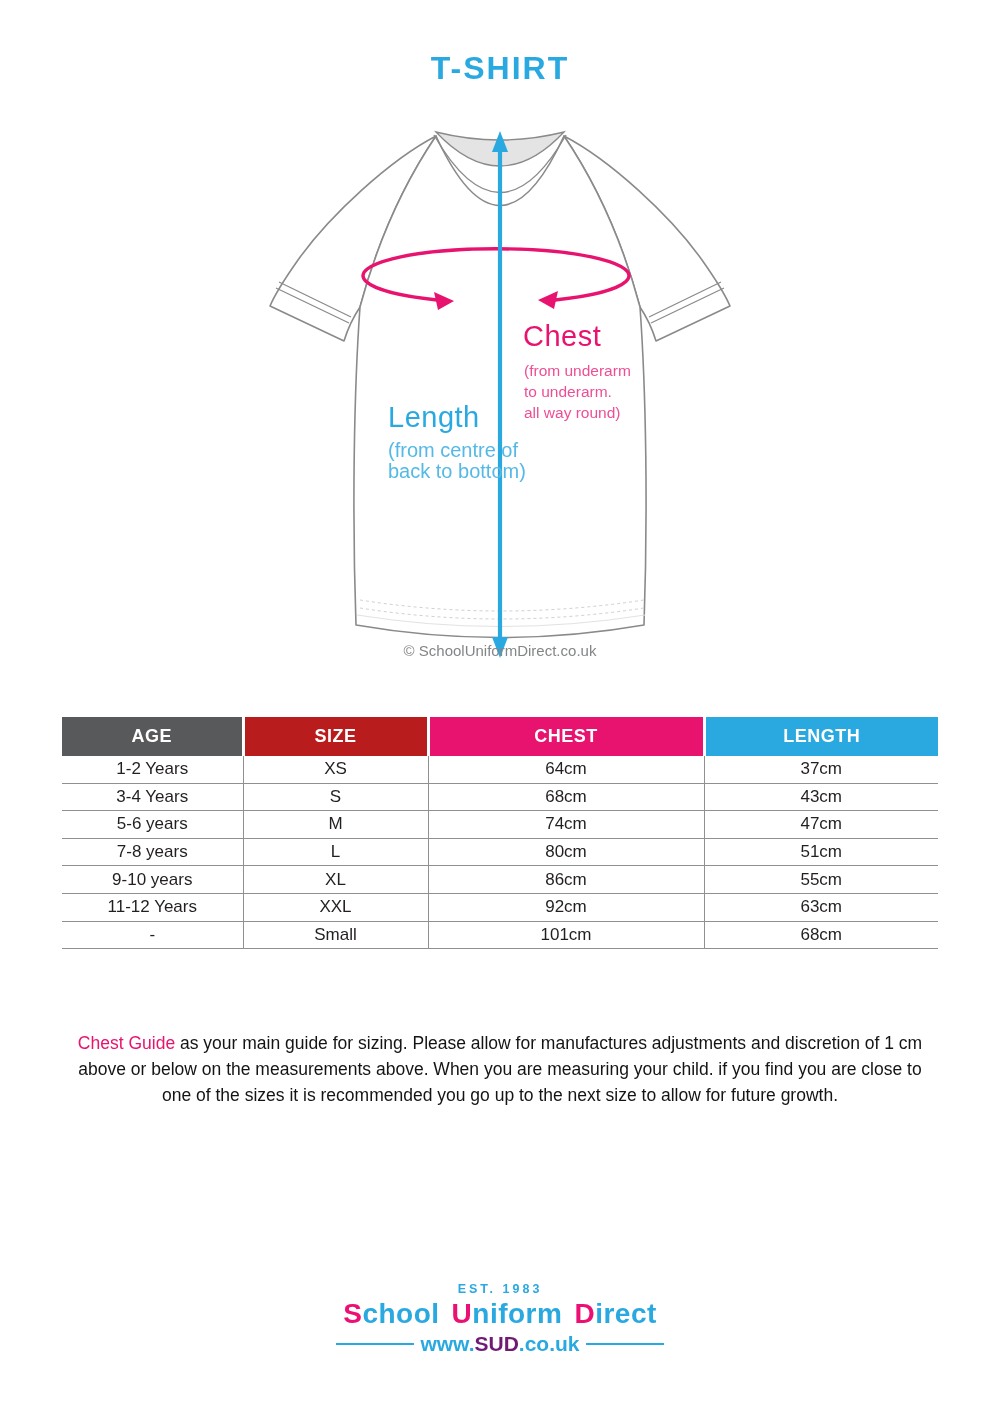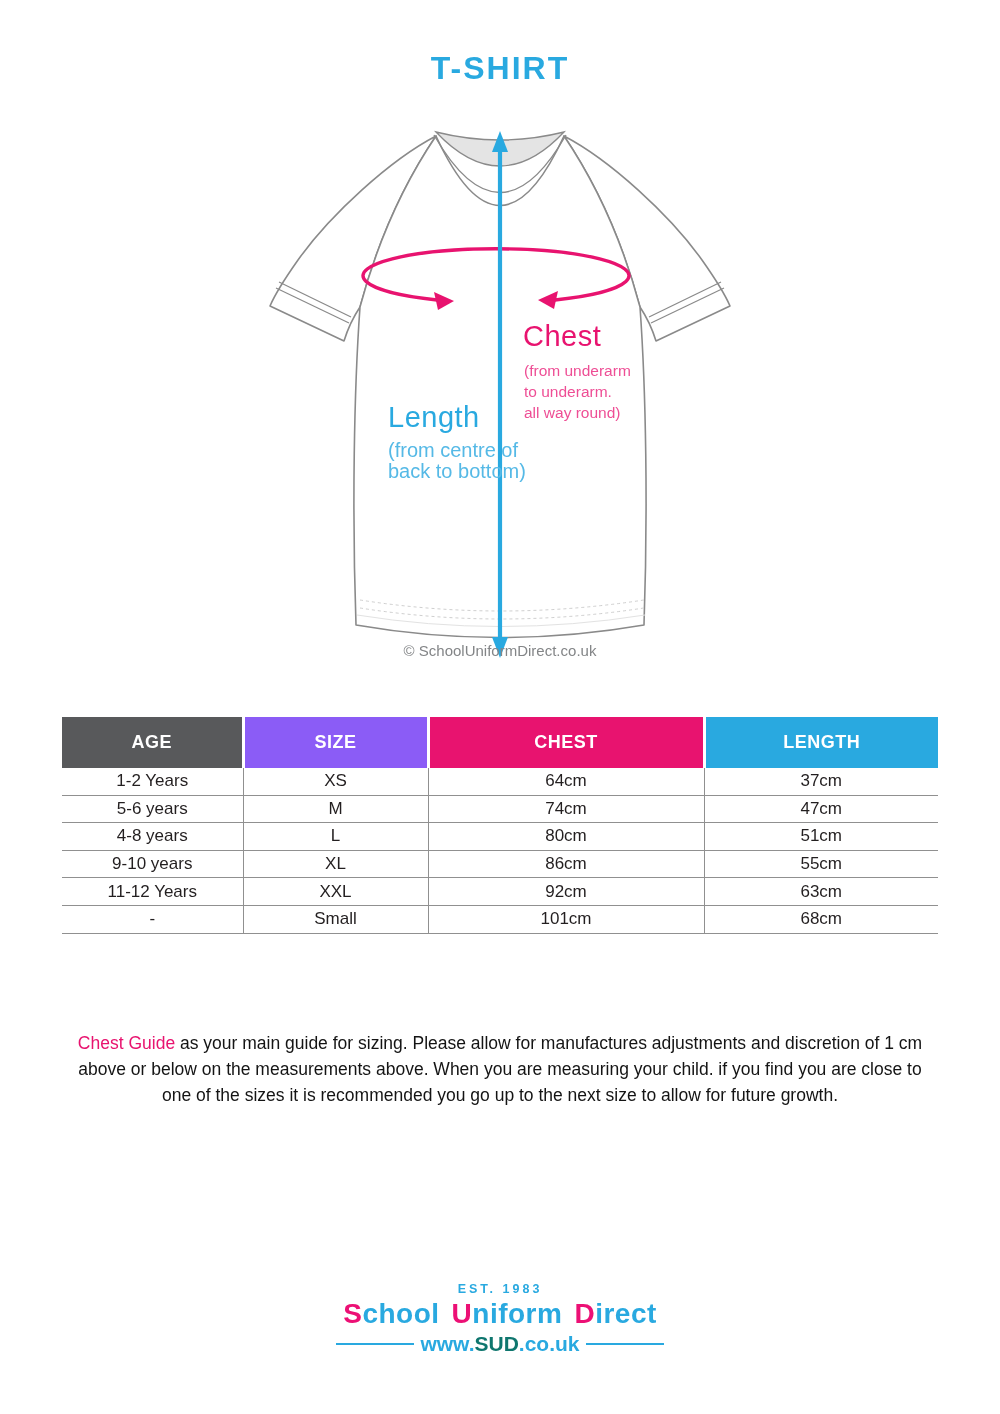--- a/index.html
+++ b/index.html
@@ -32,21 +32,21 @@
   }
   .copyright {
     position:absolute; left:0; top:532px; width:100%;
     text-align:center; color:#838587; font-size:15px;
   }
   .size-table {
     position:absolute; left:62px; top:717px; width:876px;
     border-collapse:collapse; table-layout:fixed;
   }
   .size-table th {
-    height:51px; color:#ffffff; font-size:18px; font-weight:bold;
+    height:39px; color:#ffffff; font-size:18px; font-weight:bold;
     letter-spacing:.5px; text-align:center; padding:0;
     border-right:3px solid #ffffff;
   }
   .size-table th:last-child { border-right:none; }
   .size-table td {
     height:26.6px; text-align:center; font-size:17px; color:#231F20; padding:0;
     border-bottom:1px solid #909090; border-right:1px solid #909090;
   }
   .size-table td:last-child { border-right:none; }
   .note {
@@ -62,21 +62,21 @@
   .brand { font-size:28px; font-weight:bold; letter-spacing:.5px; margin-top:2px; }
   .brand .b { color:#29A9E0; }
   .brand .p { color:#EC1075; }
   .brand .sp { display:inline-block; width:12px; }
   .urlrow {
     margin-top:2px; display:flex; align-items:center; justify-content:center; gap:6px;
   }
   .urlrow .dash { width:78px; height:2.5px; background:#29A9E0; }
   .urlrow .url { font-size:21px; font-weight:bold; }
   .url .b { color:#29A9E0; }
-  .url .p { color:#0f766e; }
+  .url .p { color:#701a75; }
 </style>
 </head>
 <body>
 
 <div class="page">
 
   <div class="title">T-SHIRT</div>
 
   <div class="figure">
     <svg width="520" height="560" viewBox="0 0 520 560">
@@ -121,40 +121,46 @@
   <table class="size-table">
     <colgroup>
       <col style="width:181px">
         <col style="width:185px">
         <col style="width:276px">
         <col style="width:234px">
     </colgroup>
     <thead>
       <tr>
         <th style="background: rgb(88, 89, 91);">AGE</th>
-        <th style="background: #8b5cf6; margin-left: 23px;">SIZE</th>
+        <th style="background: #b91c1c; margin-left: 23px;">SIZE</th>
         <th style="background: rgb(232, 19, 111);">CHEST</th>
         <th style="background: rgb(41, 169, 224);">LENGTH</th>
       </tr>
     </thead>
     <tbody>
         <tr>
           <td>1-2 Years</td>
           <td>XS</td>
           <td>64cm</td>
           <td>37cm</td>
         </tr>
         <tr>
+          <td>3-4 Years</td>
+          <td>S</td>
+          <td>68cm</td>
+          <td>43cm</td>
+        </tr>
+        <tr>
           <td>5-6 years</td>
           <td>M</td>
           <td>74cm</td>
           <td>47cm</td>
         </tr>
         <tr>
-          <td>4-8 years</td>
+          <td>7-8 years</td>
           <td>L</td>
           <td>80cm</td>
           <td>51cm</td>
         </tr>
         <tr>
           <td>9-10 years</td>
           <td>XL</td>
           <td>86cm</td>
           <td>55cm</td>
         </tr>

